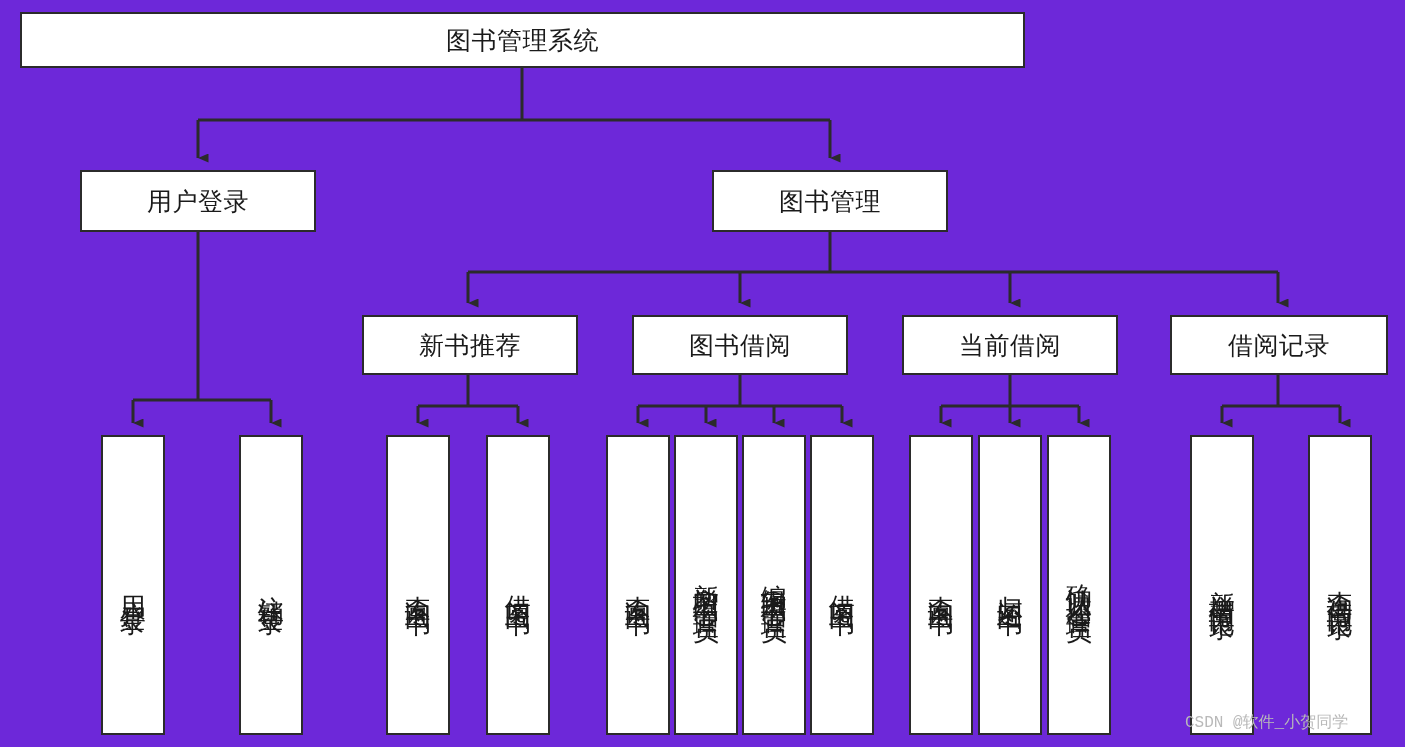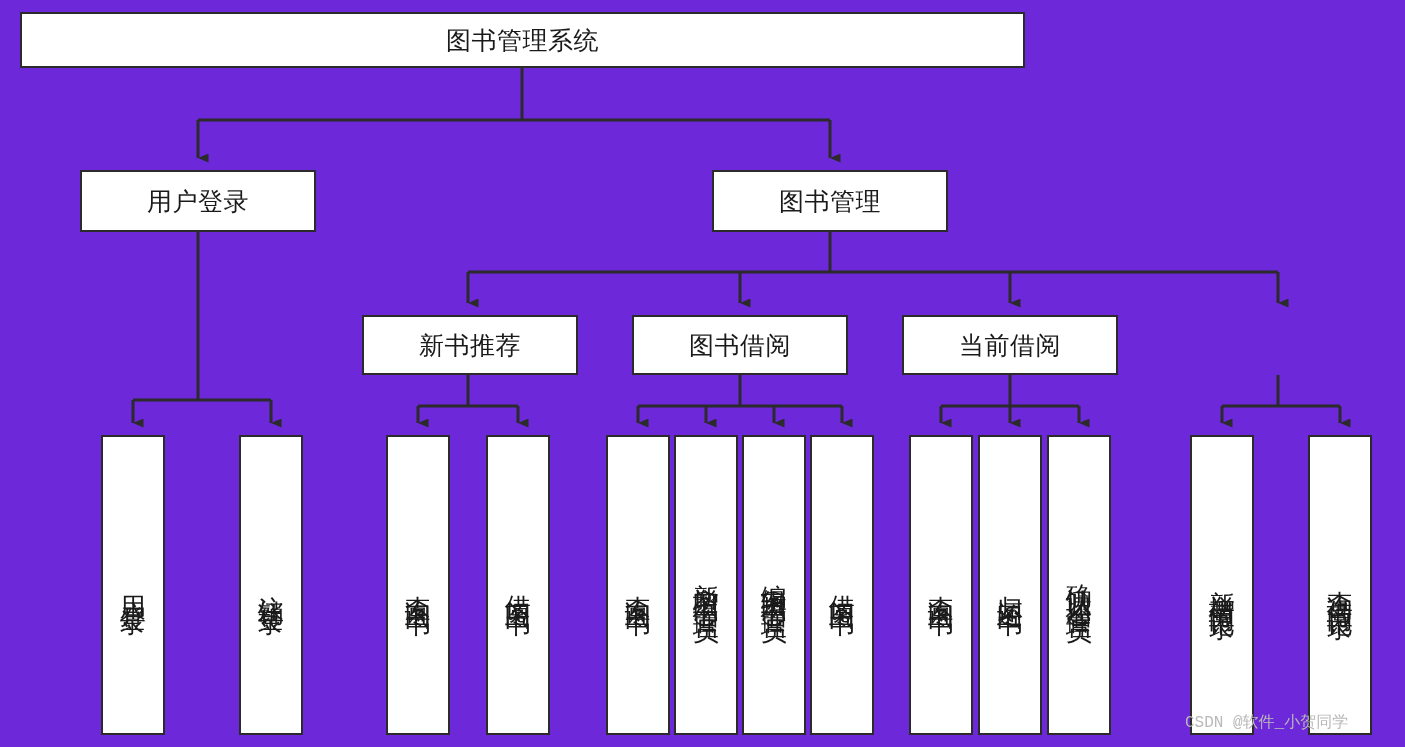--- a/index.html
+++ b/index.html
@@ -143,20 +143,23 @@
 
   <div class="node horiz" style="left:362px; top:315px; width:216px; height:60px;">
     <span class="label">新书推荐</span>
   </div>
   <div class="node horiz" style="left:902px; top:315px; width:216px; height:60px;">
     <span class="label">当前借阅</span>
   </div>
   <div class="node horiz" style="left:632px; top:315px; width:216px; height:60px;">
     <span class="label">图书借阅</span>
   </div>
+  <div class="node horiz" style="left:1170px; top:315px; width:218px; height:60px;">
+    <span class="label">借阅记录</span>
+  </div>
 
   <div class="node vert" style="left:101px; top:435px; width:64px; height:300px;">
     <span class="label">用户登录</span>
   </div>
   <div class="node vert" style="left:239px; top:435px; width:64px; height:300px;">
     <span class="label">注销登录</span>
   </div>
 
   <div class="node vert" style="left:386px; top:435px; width:64px; height:300px;">
     <span class="label">查询图书</span>

